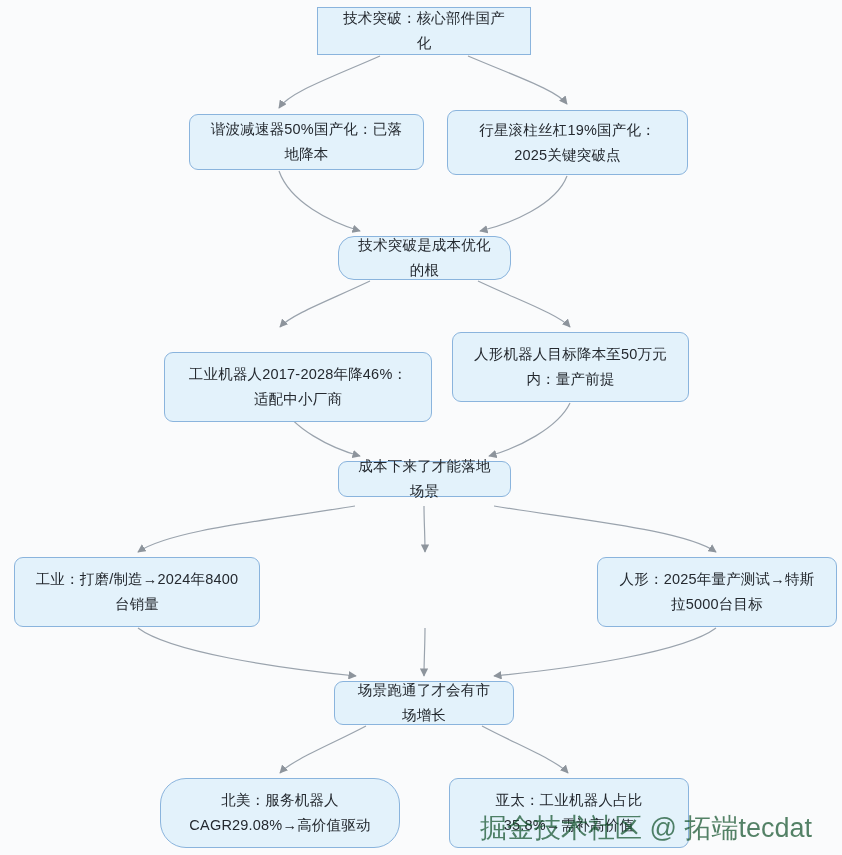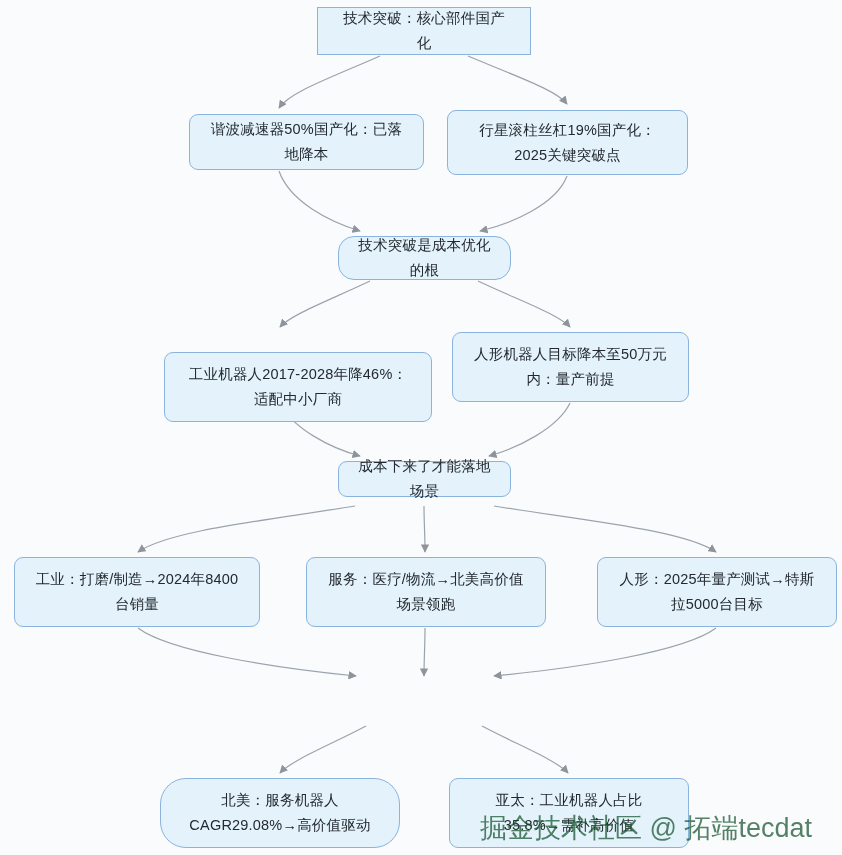--- a/index.html
+++ b/index.html
@@ -138,28 +138,28 @@
   </div>
 
   <div class="node rounded" id="n-bridge2">
     <span class="node-label">成本下来了才能落地场景</span>
   </div>
 
   <div class="node rounded" id="n-scene-ind">
     <span class="node-label">工业：打磨/制造→2024年8400台销量</span>
   </div>
 
-  <div class="node rounded" id="n-scene-srv">
-    <span class="node-label">服务：医疗/物流→北美高价值场景领跑</span>
-  </div>
 
   <div class="node rounded" id="n-scene-hum">
     <span class="node-label">人形：2025年量产测试→特斯拉5000台目标</span>
   </div>
 
+  <div class="node rounded" id="n-bridge3">
+    <span class="node-label">场景跑通了才会有市场增长</span>
+  </div>
 
   <div class="node rounded" id="n-namerica">
     <span class="node-label">北美：服务机器人CAGR29.08%→高价值驱动</span>
   </div>
 
   <div class="node rounded" id="n-apac">
     <span class="node-label">亚太：工业机器人占比35.8%→需补高价值</span>
   </div>
 
   <div class="watermark">掘金技术社区 @ 拓端tecdat</div>

